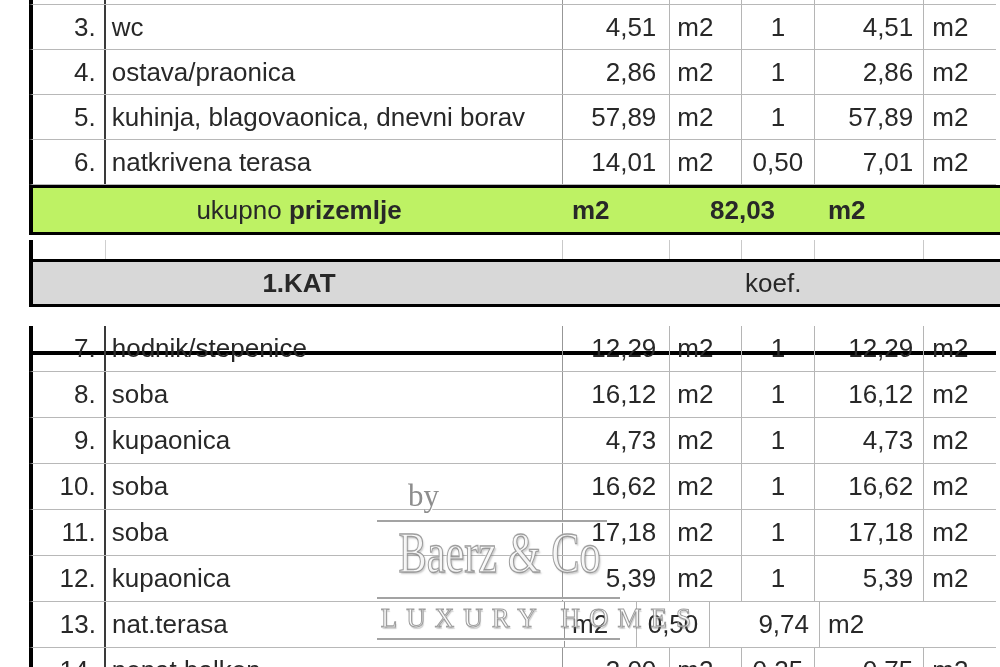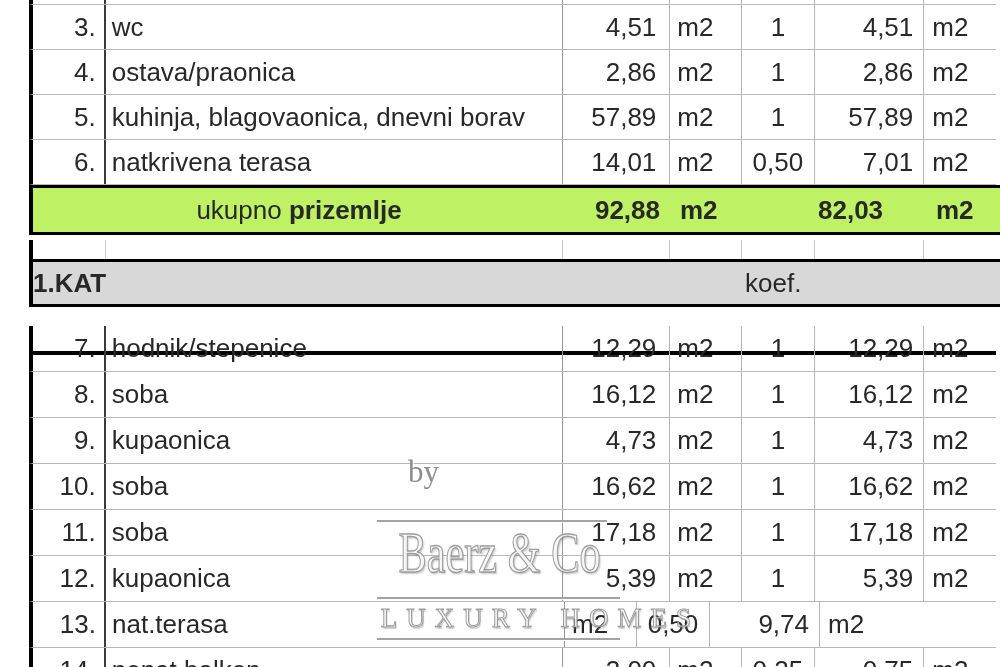--- a/index.html
+++ b/index.html
@@ -47,32 +47,32 @@
   #gap-row{top:235px;height:24px;}
   #gap-row .c-num{border-right:1px solid #cfcfcf;}
   #gap-row .c-name{border-right:1px solid #c9c9c9;}
   #gap-row .c-val1,#gap-row .c-m2a,#gap-row .c-koef,#gap-row .c-val2{border-right:1px solid #c9c9c9;}
   
   #kat-header{
     top:259px;height:48px;background:#d8d8d8;
     border-top:3px solid #000;border-bottom:3px solid #000;border-left:4px solid #000;
     line-height:42px;font-size:26px;
   }
-  .h-title{width:532px;text-align:left;font-weight:bold;}
+  .h-title{width:532px;text-align:center;font-weight:bold;}
   .h-space{width:180px;}
   .h-koef{width:73px;text-align:left;}
   .h-rest{width:182px;}
   
   #spacer-row{top:307px;height:19px;border-bottom:4px solid #000;border-left:4px solid #000;}
   #spacer-row .c-num{border-right:1px solid #9a9a9a;}
   #spacer-row .cell{height:15px;}
   
   #watermark{position:absolute;left:0;top:0;width:1000px;height:667px;pointer-events:none;}
   .wm-by{
-    position:absolute;left:408px;top:454px;font-family:"Liberation Serif",serif;
+    position:absolute;left:408px;top:478px;font-family:"Liberation Serif",serif;
     font-size:31px;color:#8d8d8d;text-shadow:1px 1px 0 #ffffff;
   }
   .wm-line{position:absolute;height:2px;background:#a3a3a3;box-shadow:0 1px 0 rgba(255,255,255,0.9);}
   #wm-line1{left:377px;top:520px;width:230px;}
   #wm-line2{left:377px;top:597px;width:243px;}
   #wm-line3{left:377px;top:638px;width:243px;}
   .wm-brand{
     position:absolute;left:0;top:516px;width:1000px;text-align:center;
     font-family:"Liberation Serif",serif;font-size:58px;line-height:74px;
     color:rgba(255,255,255,0.82);
@@ -141,21 +141,20 @@
     <div class="cell c-val1">14,01</div>
     <div class="cell c-m2a">m2</div>
     <div class="cell c-koef">0,50</div>
     <div class="cell c-val2">7,01</div>
     <div class="cell c-m2b">m2</div>
   </div>
 </div>
 
   <div class="tblock" id="summary-row">
     <div class="cell s-label"><span class="reg">ukupno </span><span>prizemlje</span></div>
-    <div class="cell s-val1">92,88</div>
     <div class="cell s-m2a">m2</div>
     <div class="cell s-koef"></div>
     <div class="cell s-val2">82,03</div>
     <div class="cell s-m2b">m2</div>
   </div>
 
   <div class="tblock row bl-faint" id="gap-row">
     <div class="cell c-num"></div>
     <div class="cell c-name"></div>
     <div class="cell c-val1"></div>

